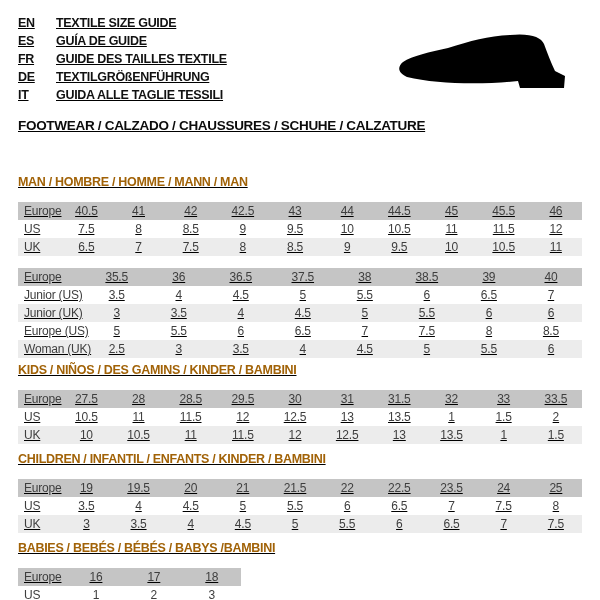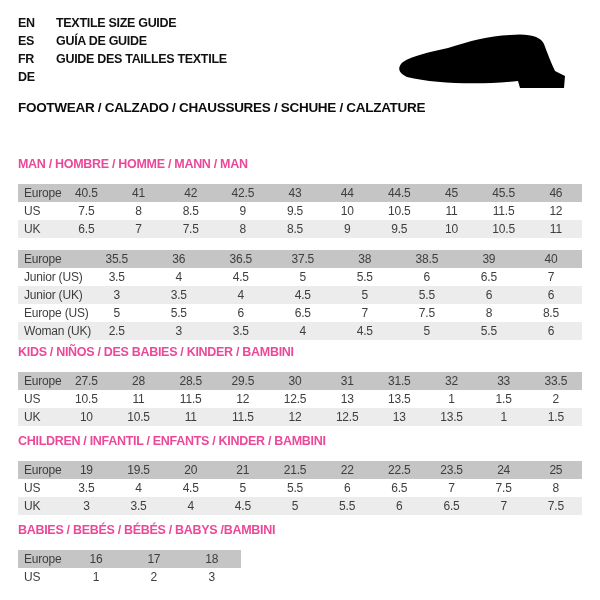--- a/index.html
+++ b/index.html
@@ -7,20 +7,21 @@
     width: 600px; height: 600px;
     background: #ffffff;
     font-family: "Liberation Sans", sans-serif;
     color: #000;
     overflow: hidden;
   }
   .page {
     position: relative;
     width: 600px; height: 600px;
     padding: 10px 18px 0 18px;
+    text-decoration: underline;
   }
   
   .langs { margin-top: 4px; }
   .lang-row {
     display: flex;
     line-height: 18px;
     font-size: 12.5px;
     font-weight: 700;
     letter-spacing: -0.3px;
     color: #111;
@@ -40,21 +41,21 @@
     font-weight: 700;
     letter-spacing: -0.3px;
     color: #0c0c0c;
   }
   
   .section { margin-top: 0; }
   .section-title {
     font-size: 12.5px;
     font-weight: 700;
     letter-spacing: -0.3px;
-    color: #ec4899;
+    color: #a16207;
     line-height: 15px;
   }
   .section .size-table { margin-top: 12px; }
   table {
     border-collapse: collapse;
     table-layout: fixed;
     width: 100%;
   }
   table.cols-3 { width: 39.5%; }
   td {
@@ -90,20 +91,25 @@
       <div class="lang-row">
         <span class="lang-code">ES</span>
         <span class="lang-label">GUÍA DE GUIDE</span>
       </div>
       <div class="lang-row">
         <span class="lang-code">FR</span>
         <span class="lang-label">GUIDE DES TAILLES TEXTILE</span>
       </div>
       <div class="lang-row">
         <span class="lang-code">DE</span>
+        <span class="lang-label">TEXTILGRÖßENFÜHRUNG</span>
+      </div>
+      <div class="lang-row">
+        <span class="lang-code">IT</span>
+        <span class="lang-label">GUIDA ALLE TAGLIE TESSILI</span>
       </div>
     </div>
 
   <div class="shoe">
     <svg viewBox="0 0 176 62" xmlns="http://www.w3.org/2000/svg" aria-hidden="true">
       <path fill="#000000" d="
         M7,29
         C16,23 34,19 52,15
         C74,8 92,3 114,2
         C134,0 145,4 148,11
@@ -245,21 +251,21 @@
               <td>4</td>
               <td>4.5</td>
               <td>5</td>
               <td>5.5</td>
               <td>6</td>
             </tr>
           </tbody>
         </table>
       </section>
       <section class="section">
-        <h2 class="section-title">KIDS / NIÑOS / DES BABIES / KINDER / BAMBINI</h2>
+        <h2 class="section-title">KIDS / NIÑOS / DES GAMINS / KINDER / BAMBINI</h2>
         <table class="size-table cols-10">
           <colgroup>
             <col style="width: 7.5%;">
             <col style="width: 9.25%;">
             <col style="width: 9.25%;">
             <col style="width: 9.25%;">
             <col style="width: 9.25%;">
             <col style="width: 9.25%;">
             <col style="width: 9.25%;">
             <col style="width: 9.25%;">

